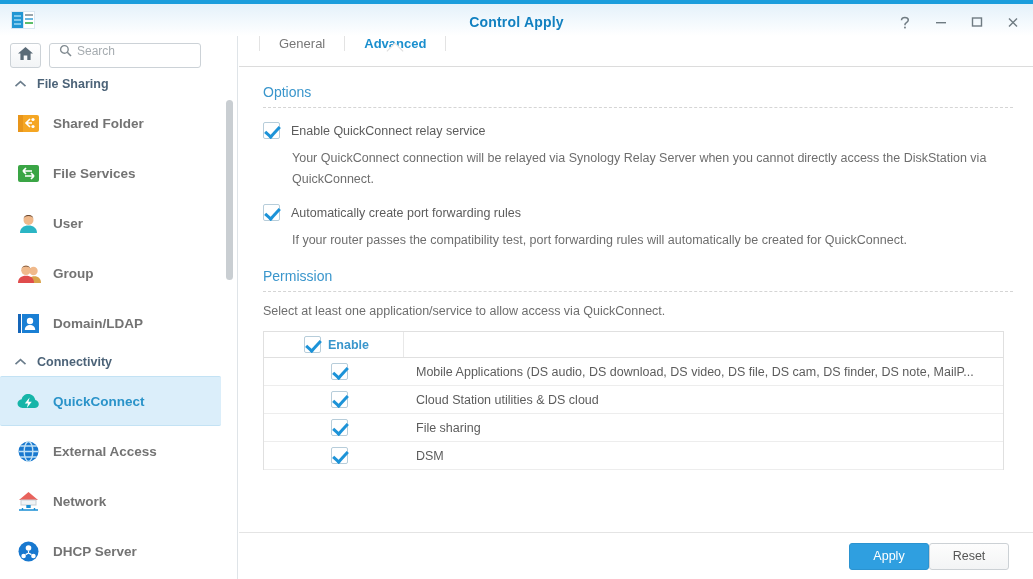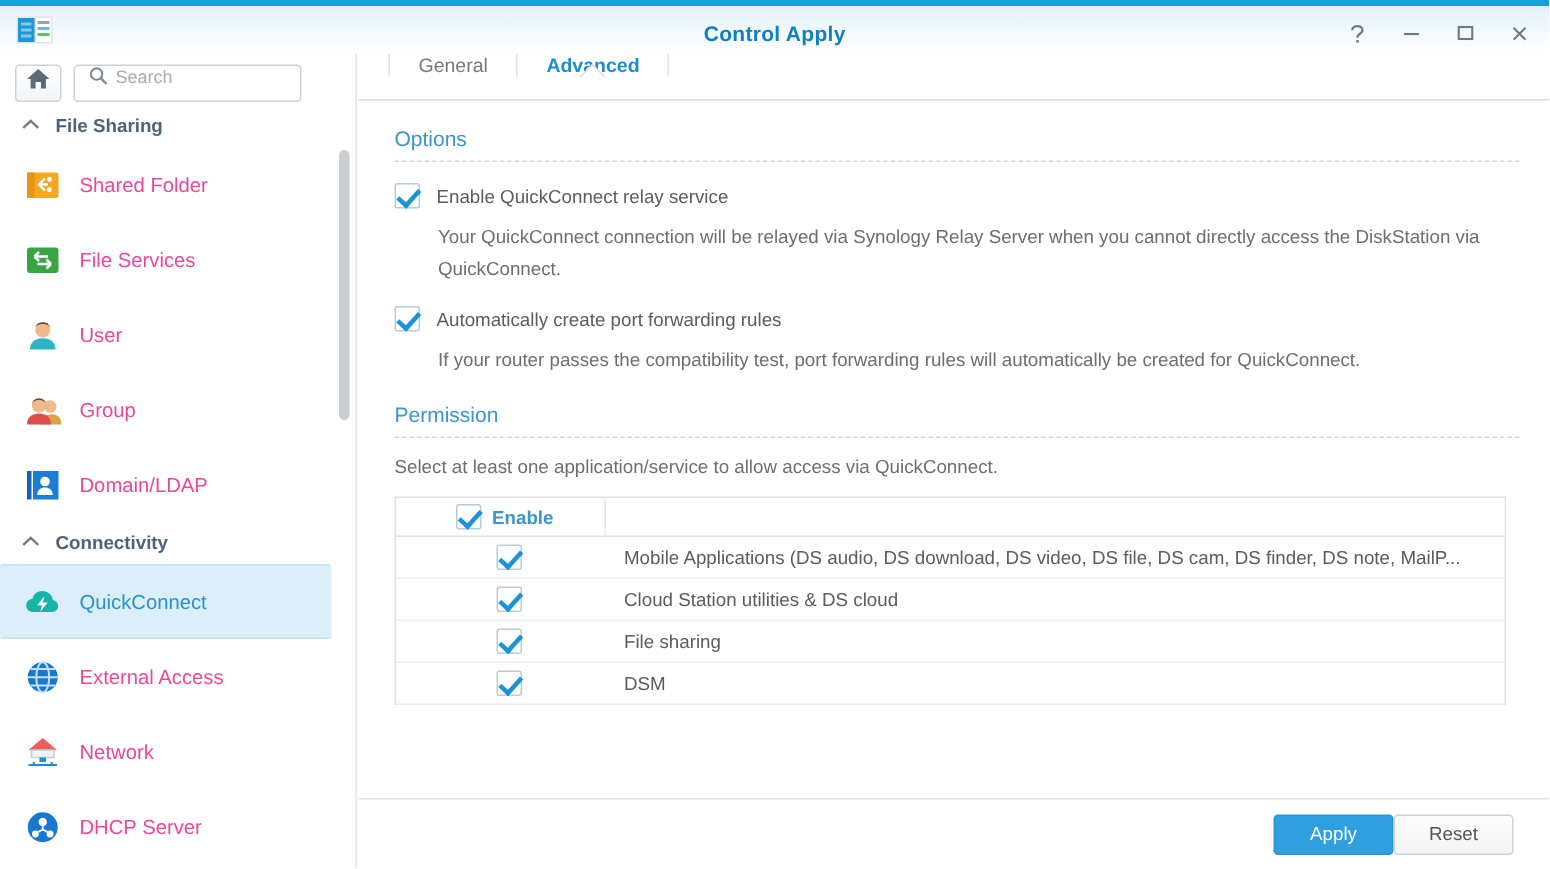--- a/index.html
+++ b/index.html
@@ -87,28 +87,29 @@
   }
   .group-hdr {
     display: flex; align-items: center; gap: 10px;
     height: 28px; padding-left: 14px;
     font-size: 12.5px; font-weight: bold; color: #4c6378;
   }
   .group-hdr .chev { color: #7a8b99; font-size: 11px; }
   .side-item {
     display: flex; align-items: center; gap: 12px;
     height: 50px; padding-left: 16px;
-    font-size: 13.5px; color: #ec4899;
+    font-size: 13.5px; color: #737373;
     cursor: pointer;
+    font-weight: bold;
   }
   .side-item.sel {
     background: #dbeefa;
     border-top: 1px solid #c3e2f4;
     border-bottom: 1px solid #c3e2f4;
-    color: #2a93c9; font-weight: normal;
+    color: #2a93c9; font-weight: bold;
     margin-right: 16px;
     border-radius: 2px;
   }
   .side-item .ic { width: 25px; height: 25px; flex: 0 0 25px; }
 
   
   .content {
     position: absolute; left: 239px; top: 36px;
     width: 794px; height: 543px;
     background: #fff;

